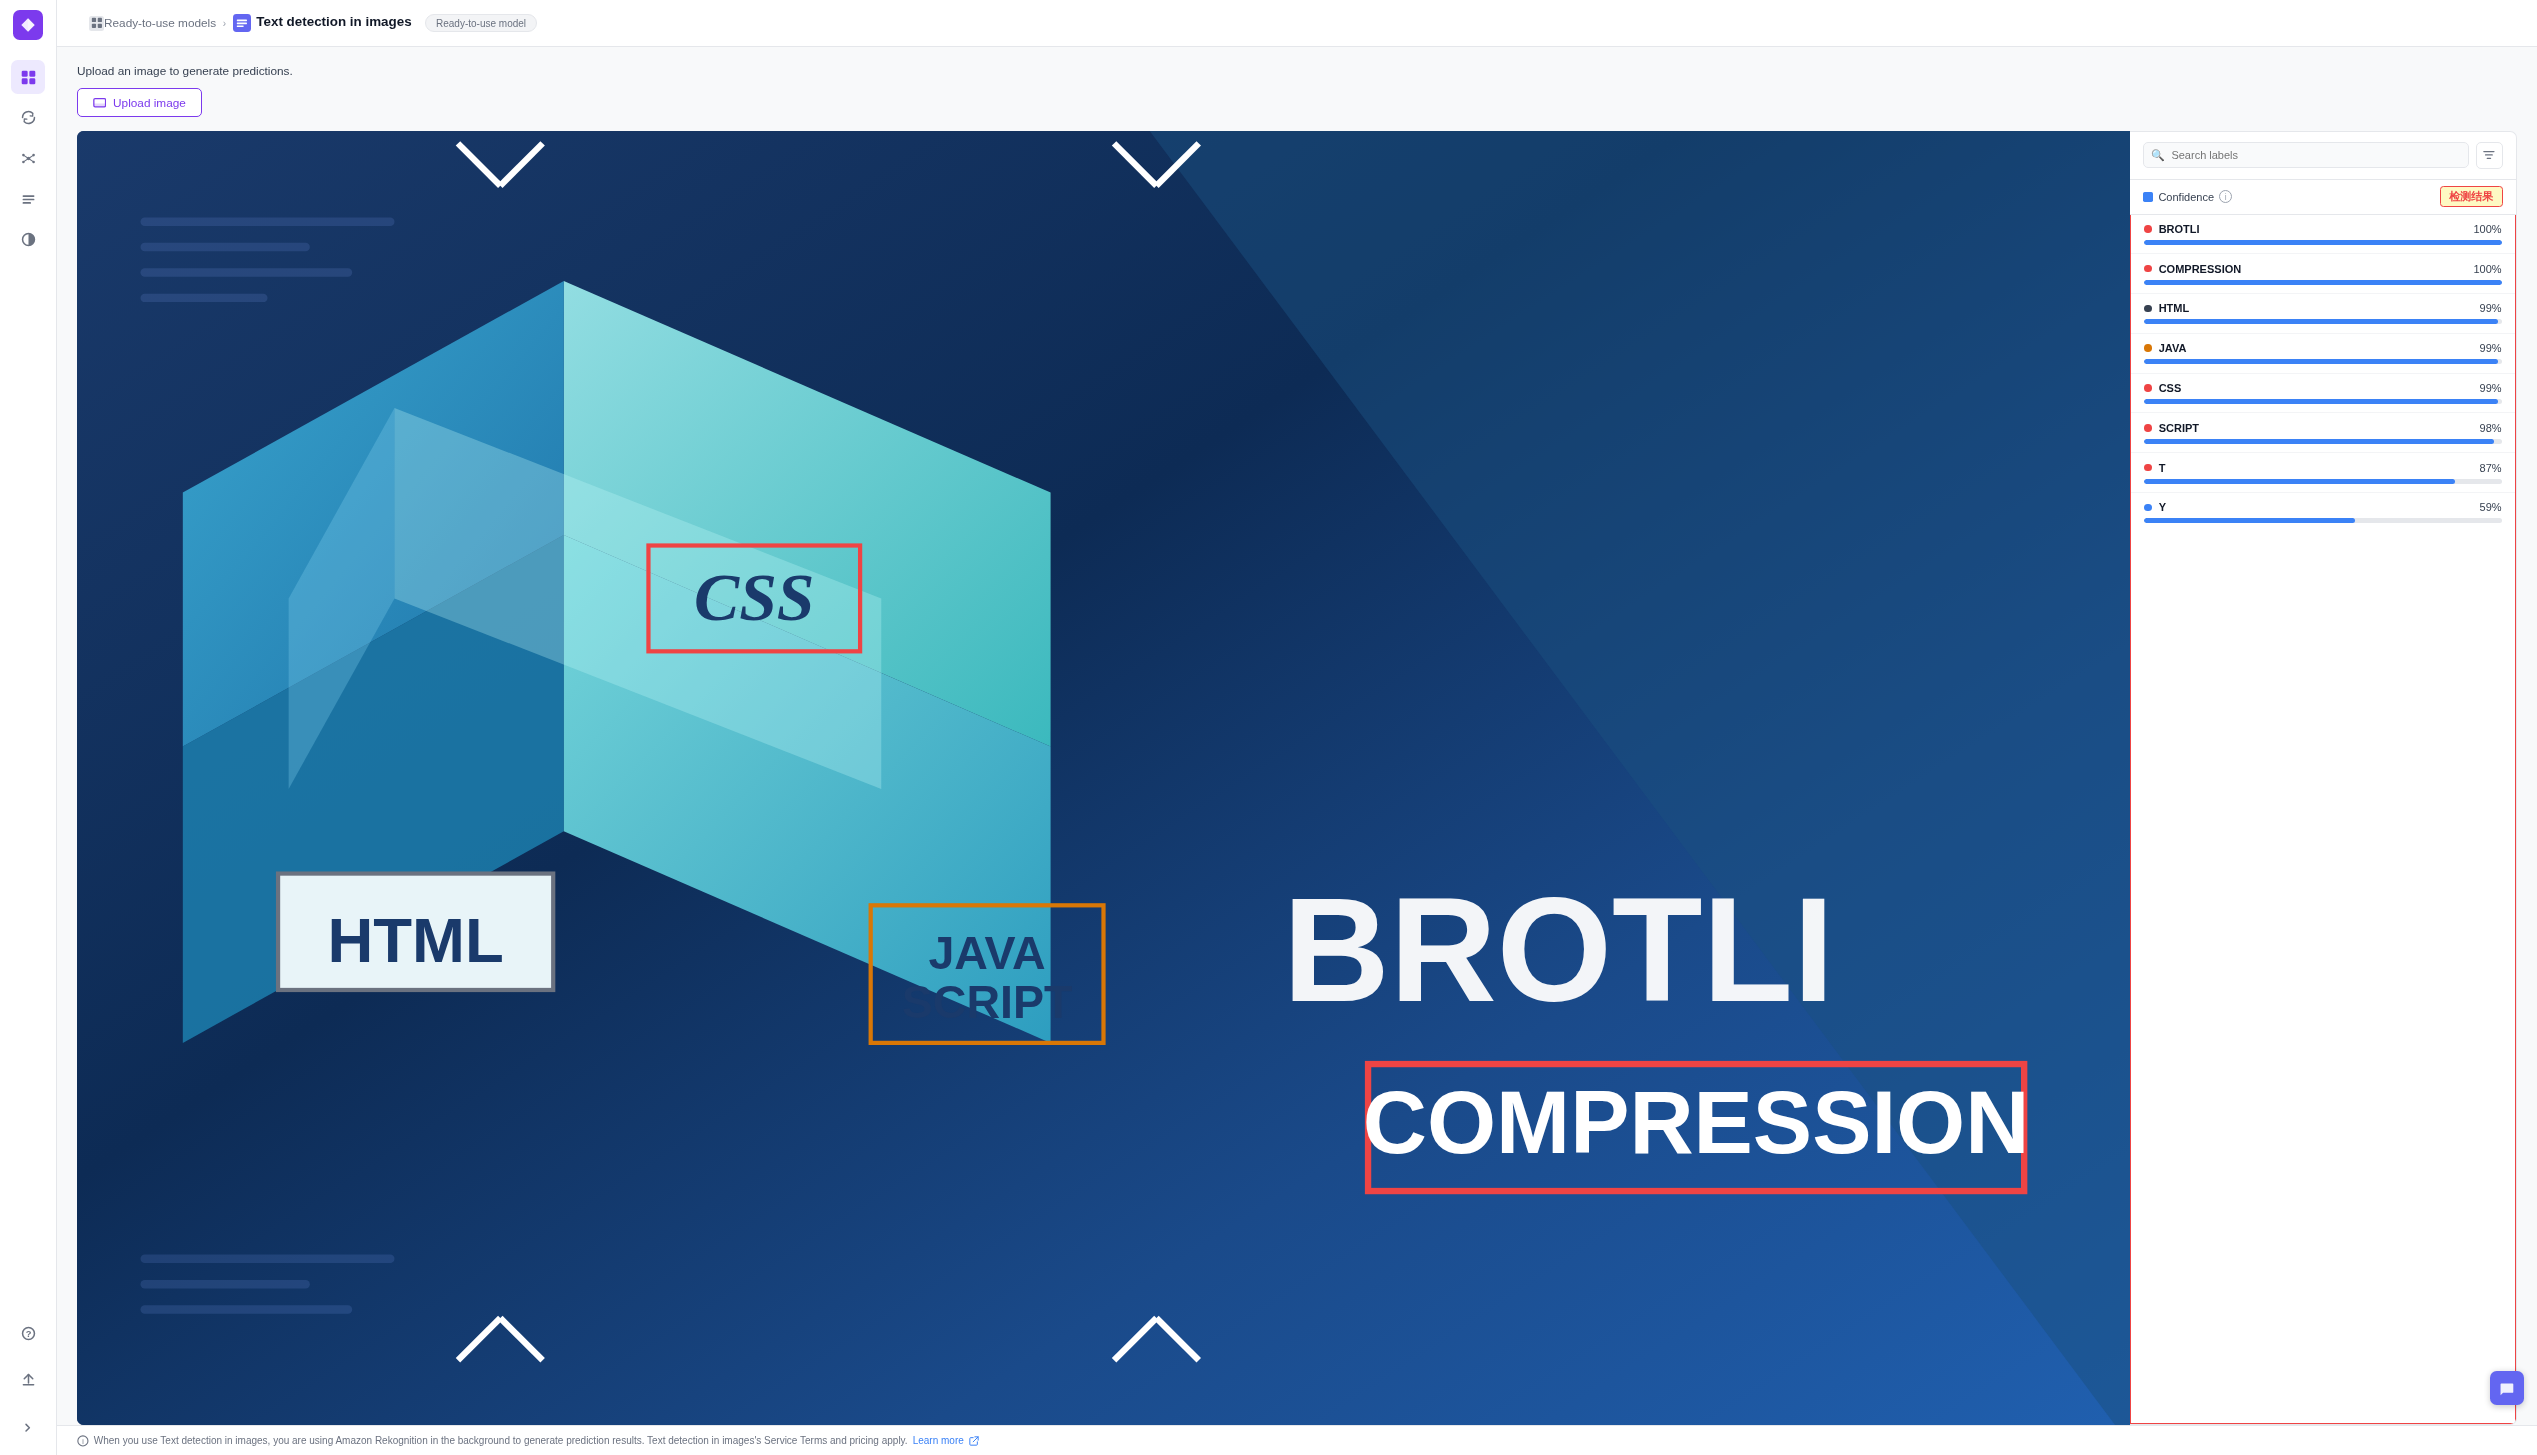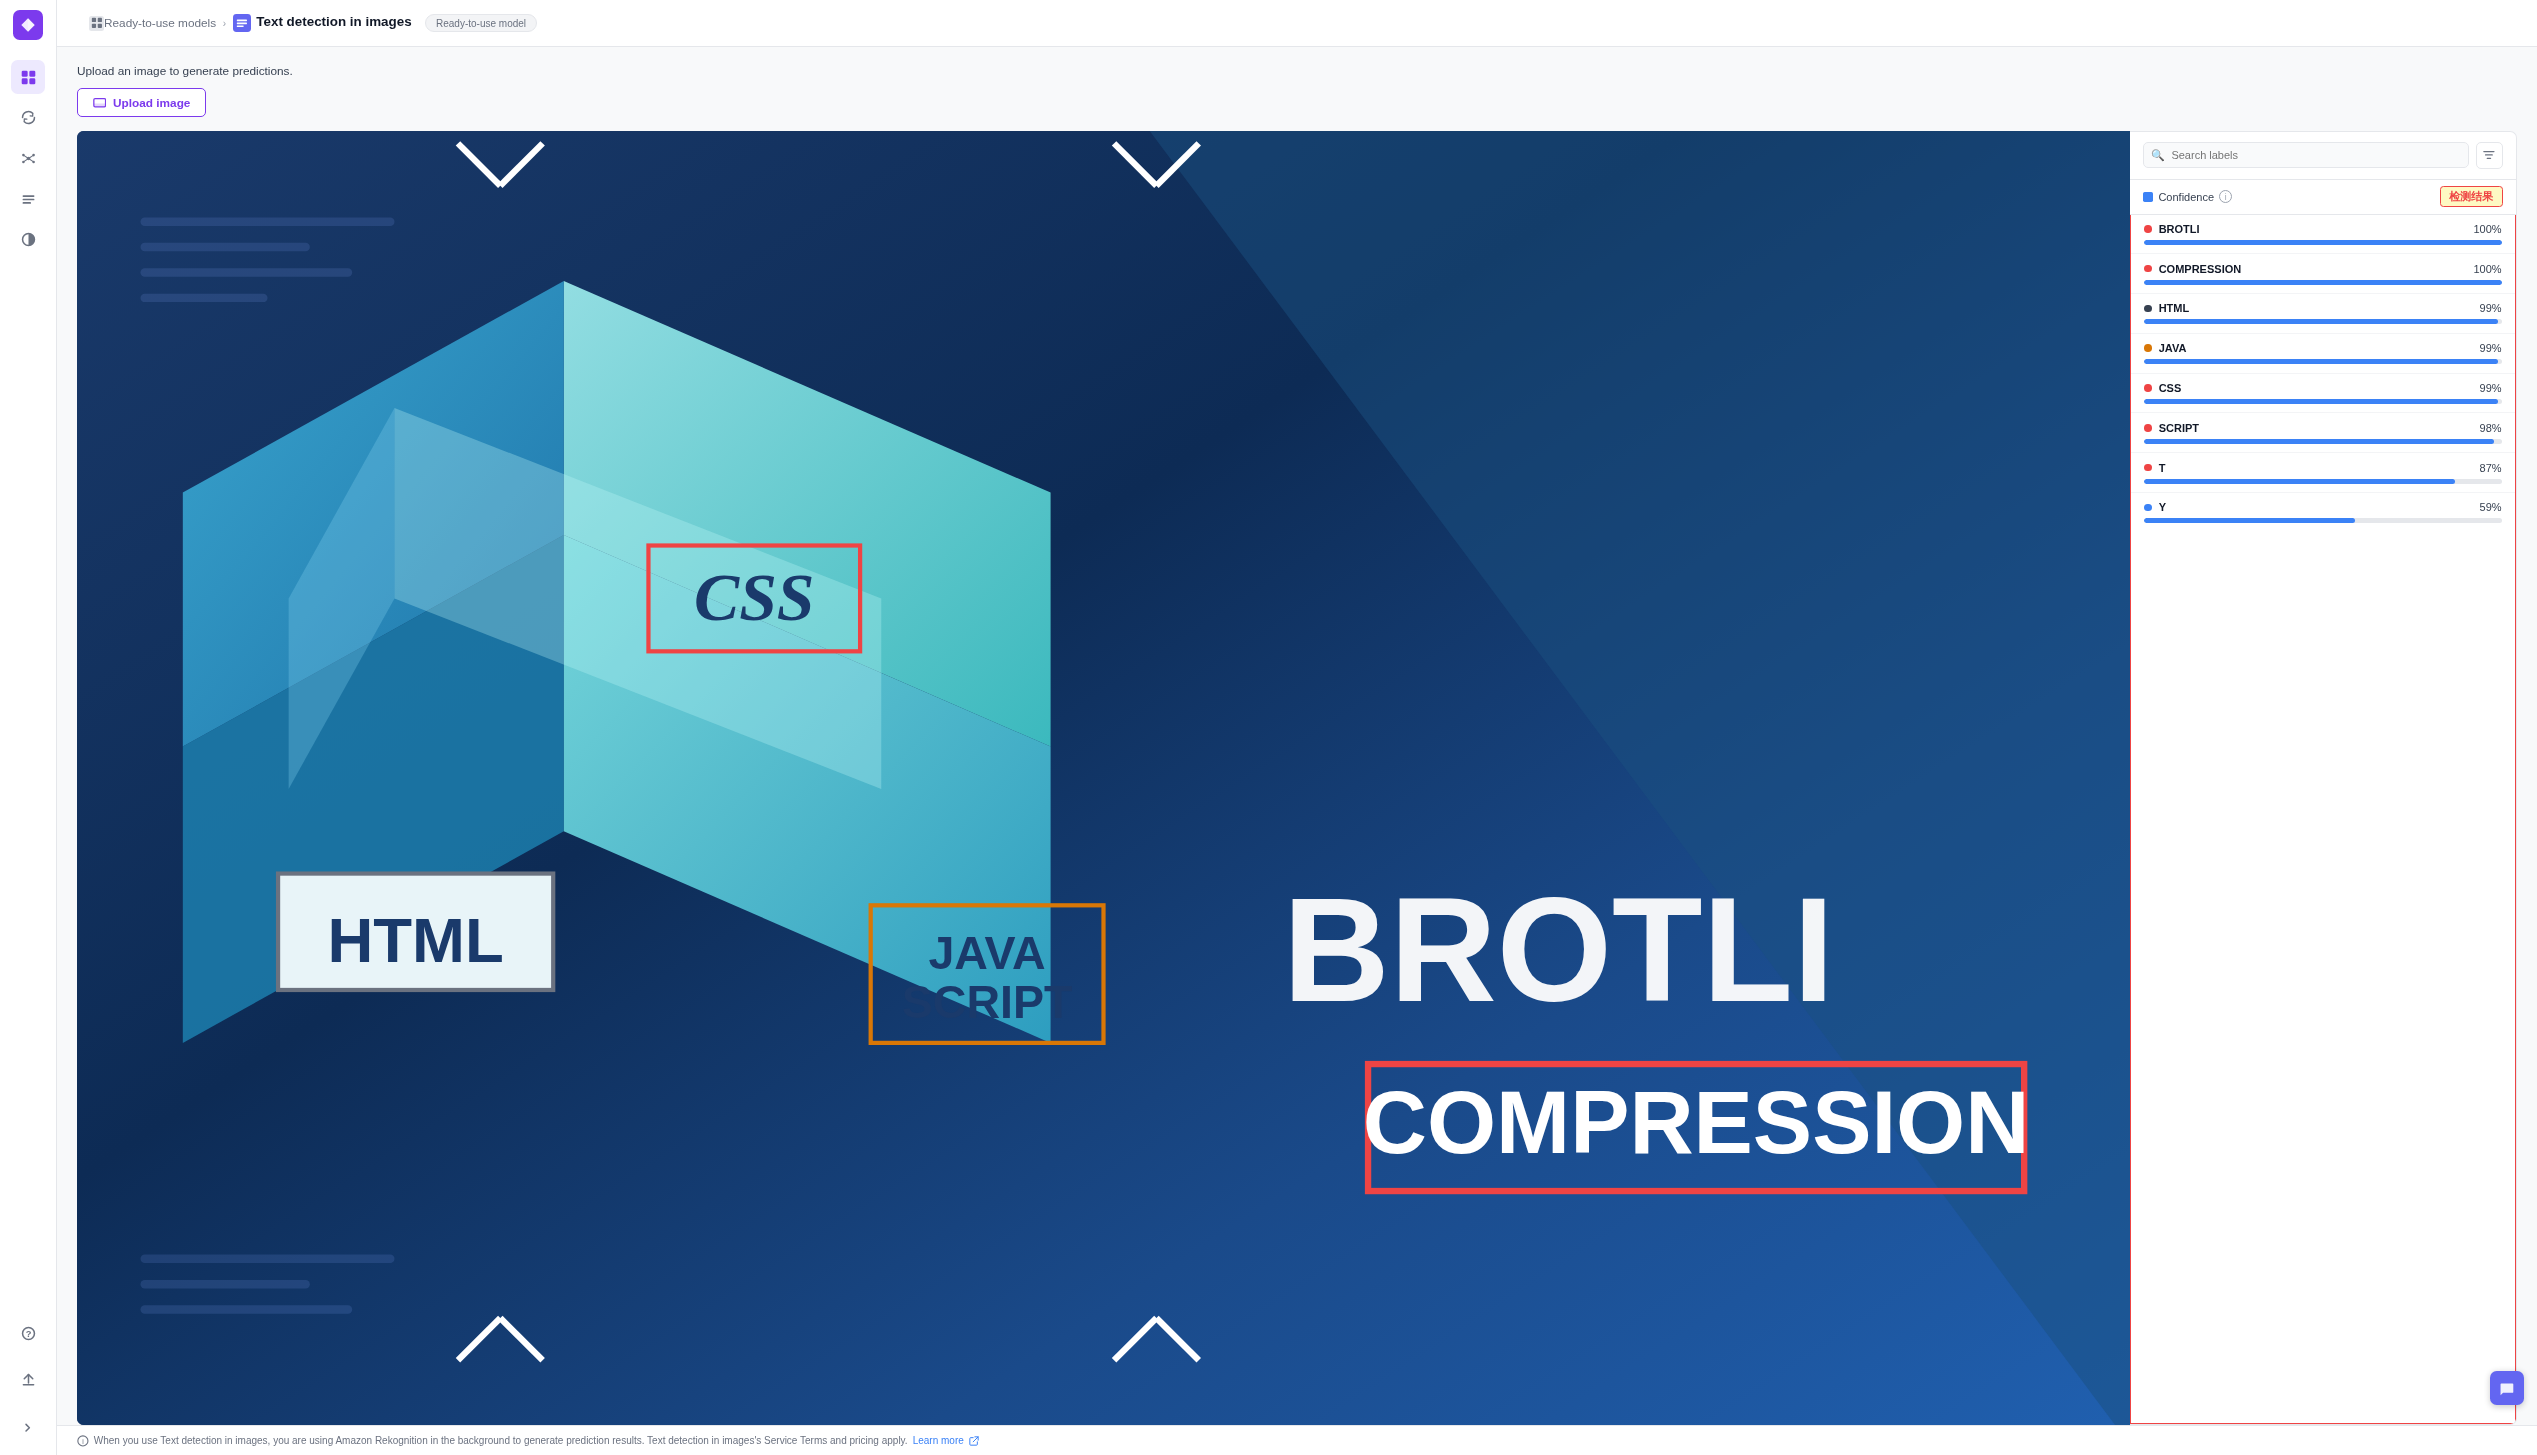--- a/index.html
+++ b/index.html
@@ -152,21 +152,21 @@
     .upload-btn {
       display: inline-flex;
       align-items: center;
       gap: 6.7px;
       background: #fff;
       border: 1.3px solid #7c3aed;
       color: #7c3aed;
       border-radius: 5px;
       padding: 6.7px 15px;
       font-size: 11.8px;
-      font-weight: 700;
+      font-weight: 400;
       cursor: pointer;
     }
 
     
     .panel {
       flex: 1;
       display: flex;
       gap: 0;
       overflow: hidden;
       min-height: 0;

